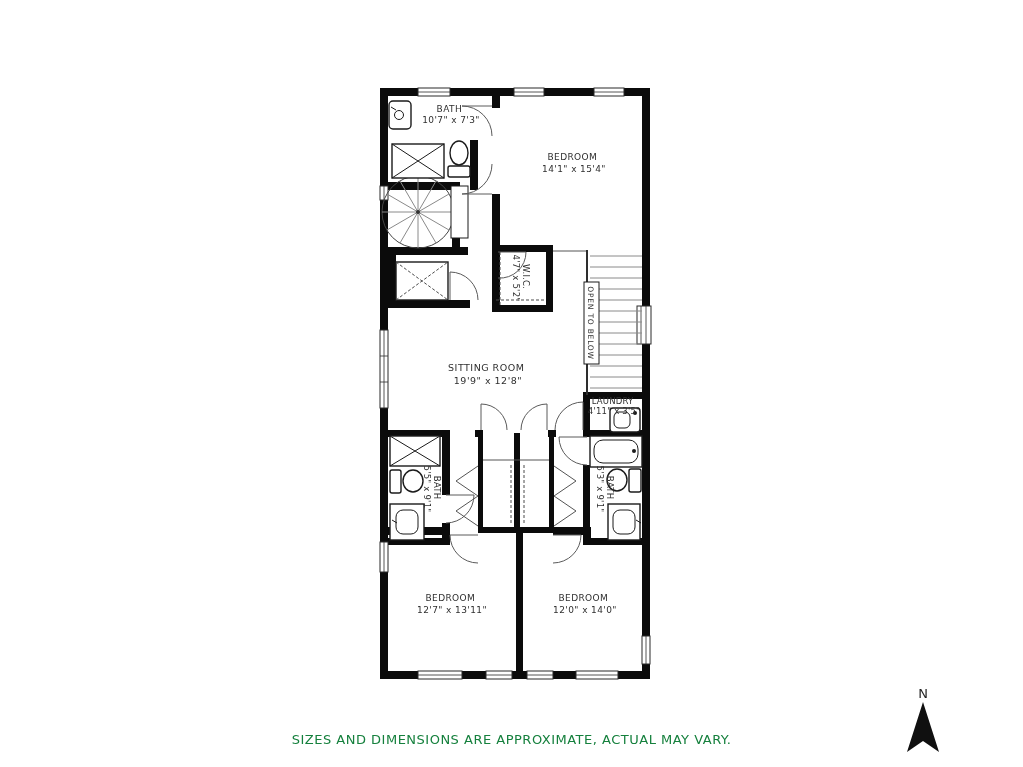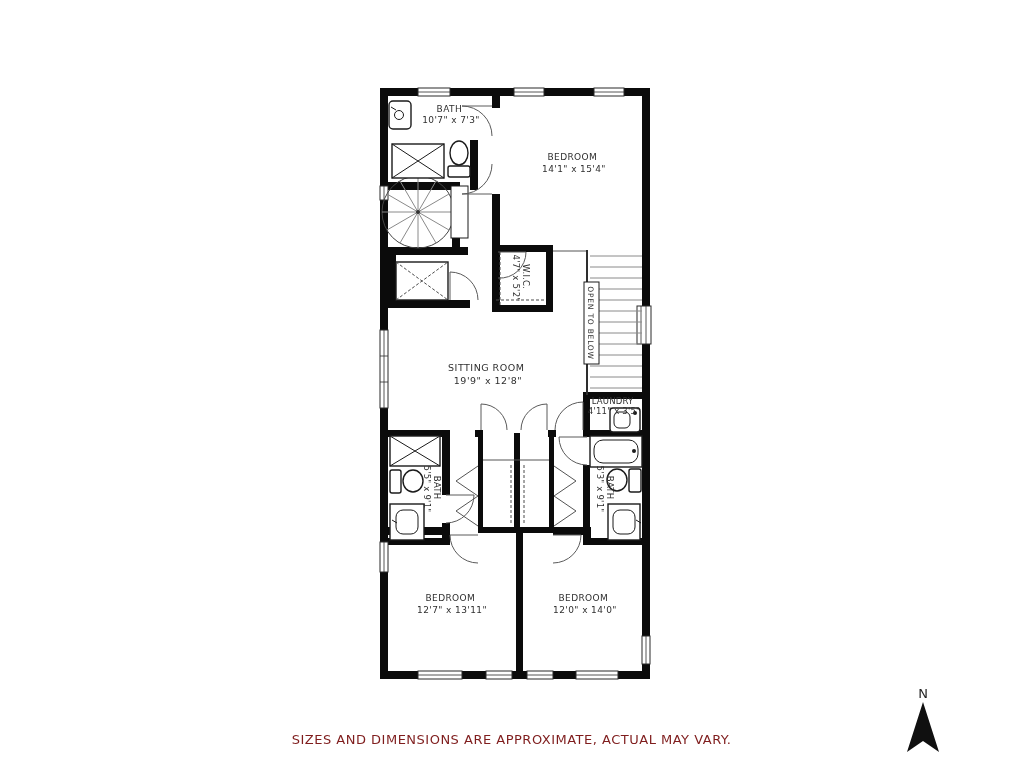--- a/index.html
+++ b/index.html
@@ -18,21 +18,21 @@
   .stairline{stroke:#8a8a8a;stroke-width:1;}
   .rail{fill:#2e2e2e;}
   .dashed{fill:none;stroke:#4a4a4a;stroke-width:1;stroke-dasharray:3 2;}
   .room-label{fill:#2f2f2f;font-size:9px;letter-spacing:0.4px;font-family:"DejaVu Sans",sans-serif;}
   .room-label-lg{fill:#2f2f2f;font-size:9.5px;letter-spacing:0.5px;font-family:"DejaVu Sans",sans-serif;}
   .room-label-sm{fill:#2f2f2f;font-size:8.5px;letter-spacing:0.2px;font-family:"DejaVu Sans",sans-serif;}
   .openbelow-label{fill:#2f2f2f;font-size:7.5px;letter-spacing:0.8px;font-family:"DejaVu Sans",sans-serif;}
   .compass-label{fill:#1f1f1f;font-size:13px;font-family:"DejaVu Sans",sans-serif;}
   #disclaimer{
     position:absolute;top:732px;left:50%;transform:translateX(-50%);
-    color:#7f1d1d;font-size:13px;letter-spacing:0.5px;white-space:nowrap;
+    color:#15803d;font-size:13px;letter-spacing:0.5px;white-space:nowrap;
     font-family:"DejaVu Sans",sans-serif;
   }
 </style>
 </head>
 <body>
 
 <svg id="plan-svg" width="1023" height="767" viewBox="0 0 1023 767">
 
   <g>
 

